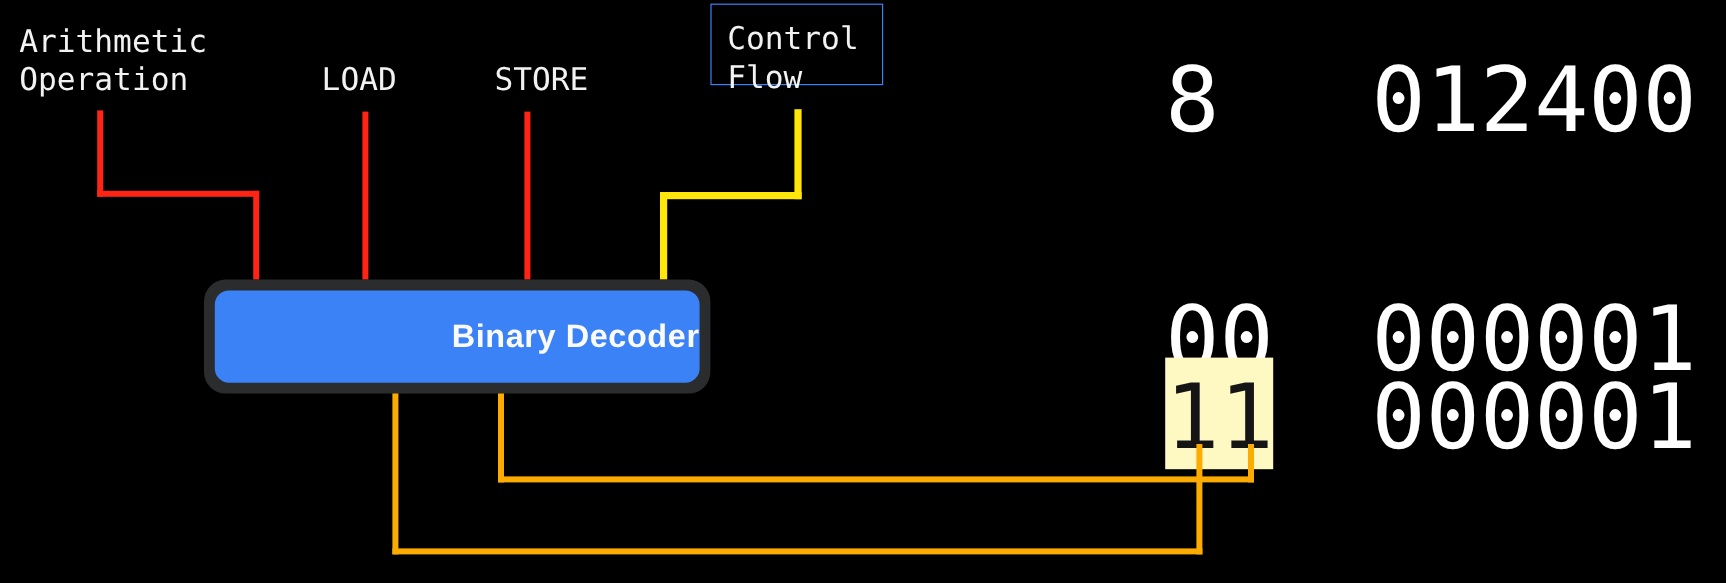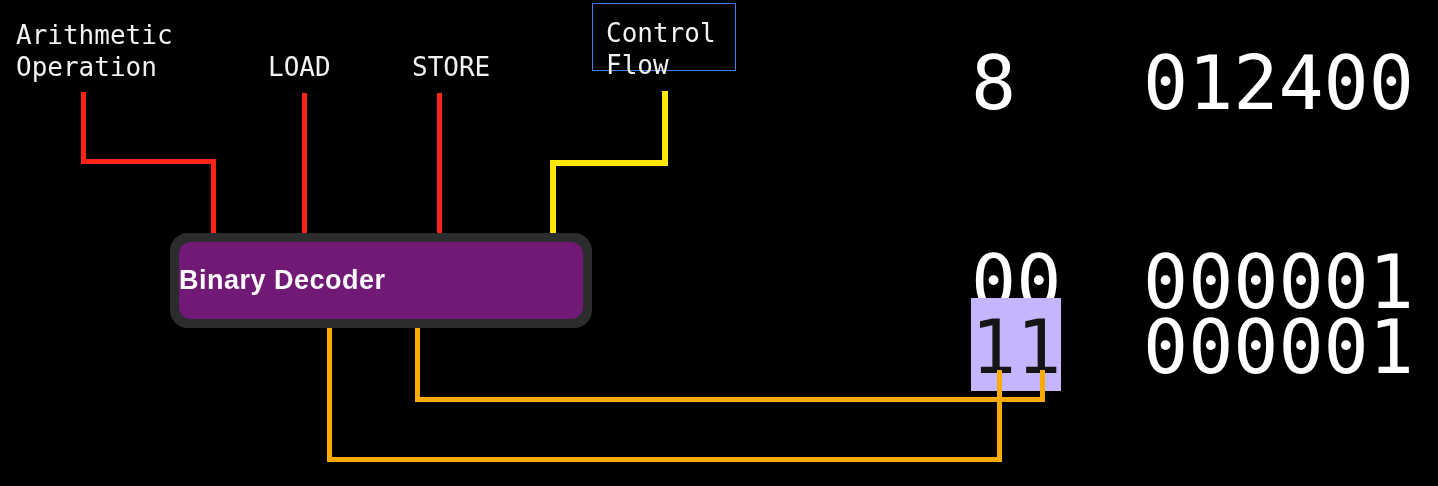--- a/index.html
+++ b/index.html
@@ -41,44 +41,44 @@
     left:170px;top:233px;
     width:422px;height:95px;
     background:#2a2c2d;
     border-radius:18px;
     padding:9px;
     box-sizing:border-box;
     z-index:3;
   }
   .decoder-inner{
     width:100%;height:100%;
-    background:#701a75;
+    background:#3b82f6;
     border-radius:12px;
-    display:flex;align-items:center;justify-content:flex-start;
+    display:flex;align-items:center;justify-content:flex-end;
   }
   .decoder-title{
     font-family:"Liberation Sans", sans-serif;
     font-weight:bold;
     font-size:27px;
     color:#fafafa;
     letter-spacing:0.5px;
   }
   
   .code-row{
     position:absolute;
     left:971px;
     color:#fff;
     font-size:75px;
     line-height:75px;
     white-space:nowrap;
     z-index:1;
   }
   .code-row .opcode{display:inline-block;width:90px;margin-right:82px;}
   .opcode-highlight{
-    background:#c4b5fd;
+    background:#fef9c3;
     color:#151515;
     padding:12px 0 6px 0;
   }
 </style>
 </head>
 <body>
 
 <div id="stage">
 
   <div class="io-label" style="left:16px;top:19px;">Arithmetic

